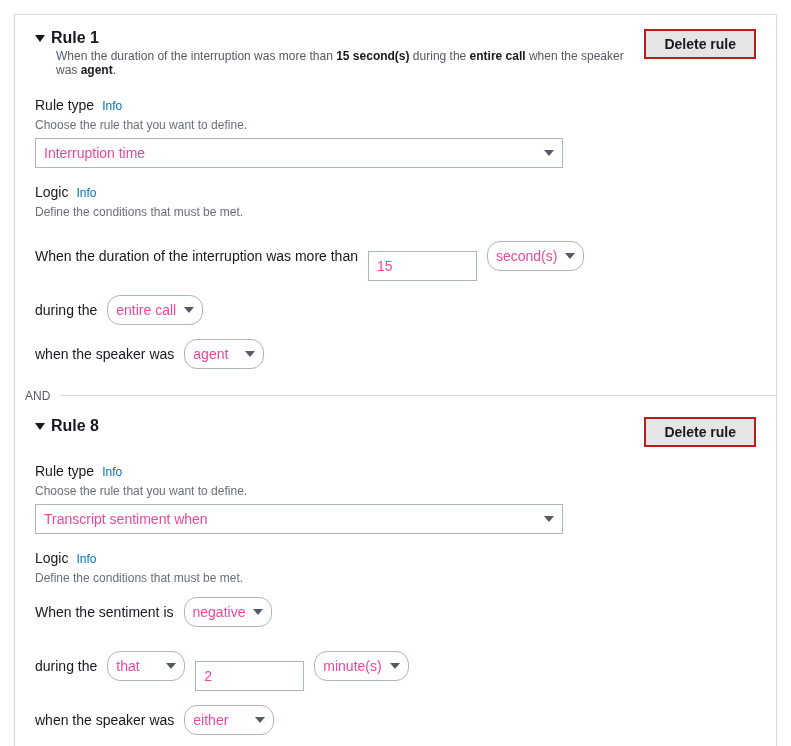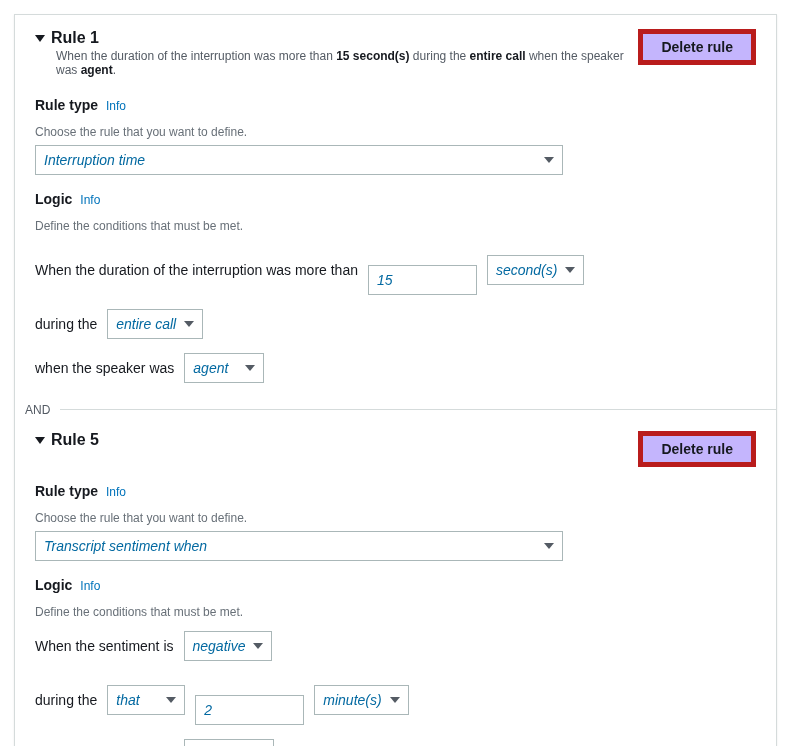--- a/index.html
+++ b/index.html
@@ -51,74 +51,74 @@
     font-weight: 700;
   }
   .rule-summary {
     font-size: 12px;
     color: #545b64;
     margin-left: 21px;
     margin-bottom: 4px;
   }
   .rule-summary b { font-weight: 700; color: #16191f; }
   .delete-btn {
-    border: 5px solid #b91c1c;
-    background: #c4b5fd;
+    border: 2px solid #b91c1c;
+    background: #e5e5e5;
     font-weight: 700;
     font-size: 14px;
     color: #16191f;
     padding: 5px 18px;
     cursor: pointer;
   }
   .field-group { margin-top: 16px; }
   .field-label-row {
     display: flex;
     align-items: baseline;
     gap: 8px;
   }
   .field-label {
     font-size: 14px;
-    font-weight: 700;
+    font-weight: 400;
     color: #16191f;
   }
   .info-link {
     font-size: 12px;
     font-weight: 400;
     color: #0073bb;
     cursor: pointer;
   }
   .field-hint {
     font-size: 12px;
     color: #687078;
-    margin-top: 12px;
+    margin-top: 5px;
   }
   .select-wide, .select-small, .input-small {
     border: 1px solid #aab7b8;
     background: #fff;
     font-size: 14px;
-    color: #0369a1;
+    color: #ec4899;
     height: 30px;
     padding: 0 8px;
-    font-style: italic;
   }
   .select-wide {
     width: 528px;
     margin-top: 6px;
     display: flex;
     align-items: center;
     justify-content: space-between;
     cursor: pointer;
   }
   .select-small {
     display: inline-flex;
     align-items: center;
     justify-content: space-between;
     gap: 8px;
     cursor: pointer;
     min-width: 70px;
+    border-radius: 13px;
   }
   .input-small {
     width: 109px;
     padding: 0 8px;
     margin-top: 20px;
   }
   .caret {
     width: 0; height: 0;
     border-left: 5px solid transparent;
     border-right: 5px solid transparent;
@@ -229,21 +229,21 @@
 
   <div class="divider-and">
     <span>AND</span>
   </div>
 
   <div class="rule-block">
     <div class="rule-head-row">
       <div class="rule-head-left">
         <div class="rule-title-row">
           <span class="expand-caret"></span>
-          <span class="rule-title">Rule 5</span>
+          <span class="rule-title">Rule 8</span>
         </div>
       </div>
       <button class="delete-btn">Delete rule</button>
     </div>
 
     <div class="field-group">
       <div class="field-label-row">
         <span class="field-label">Rule type</span>
         <span class="info-link">Info</span>
       </div>

